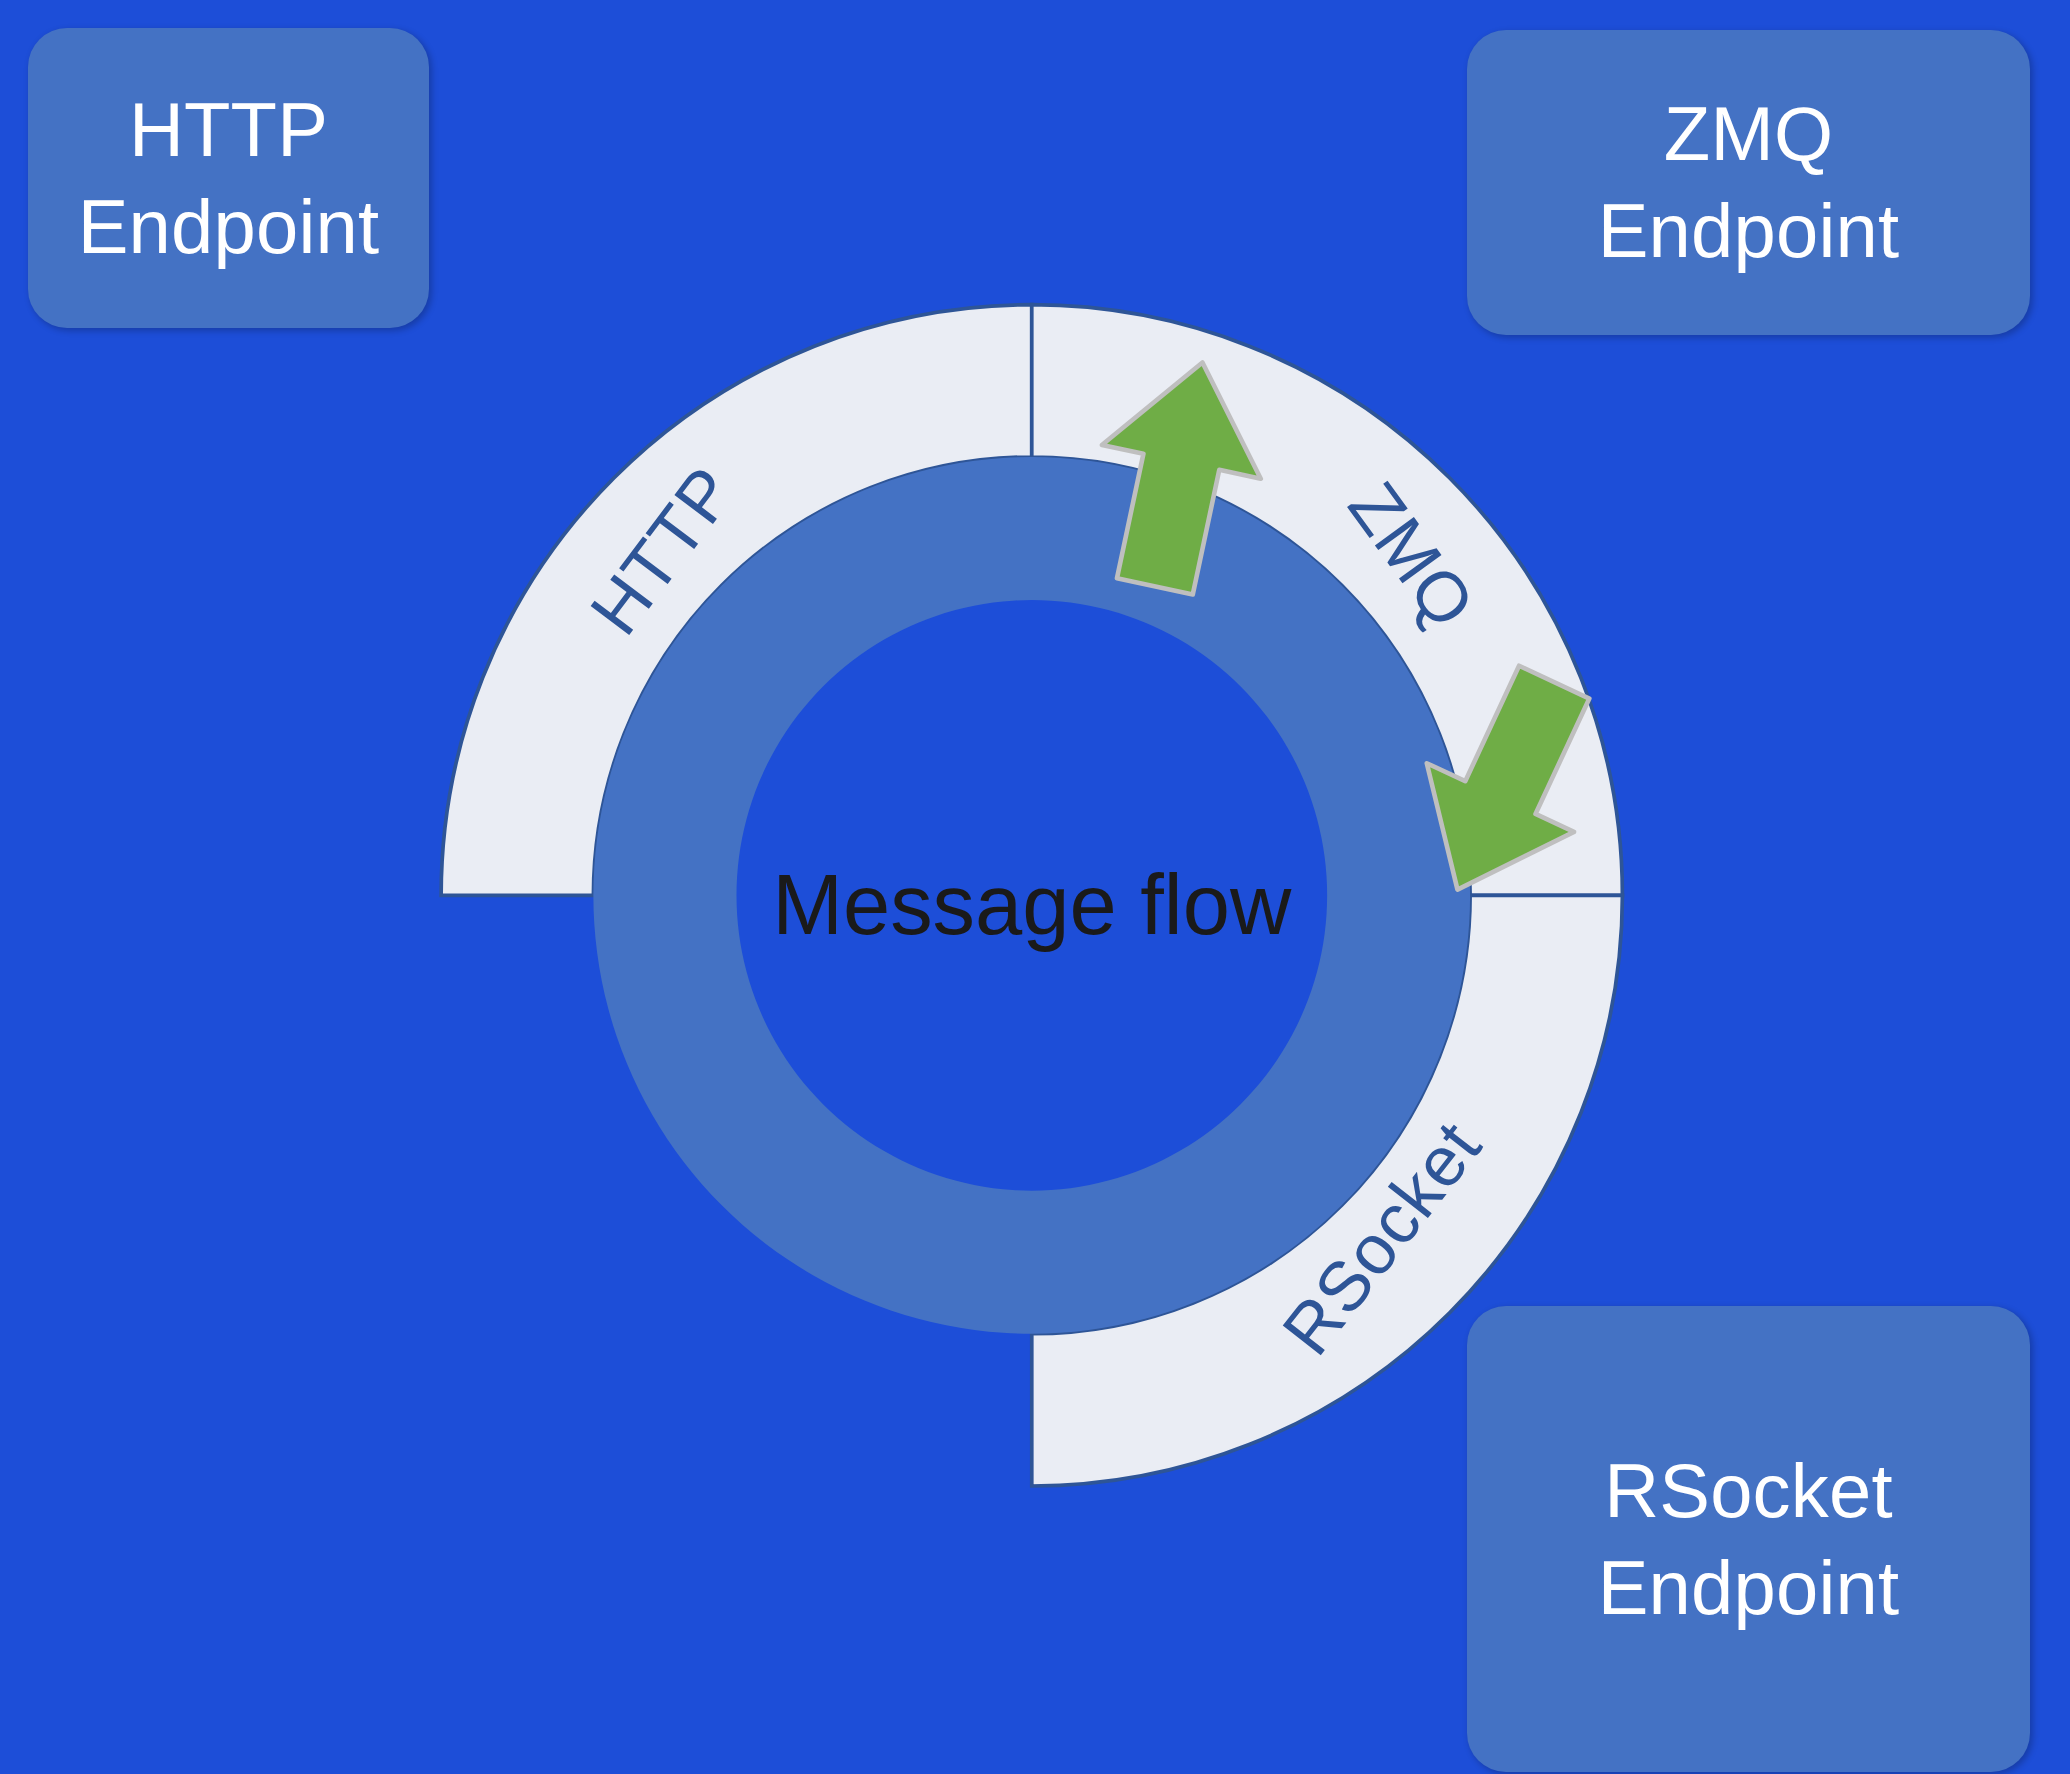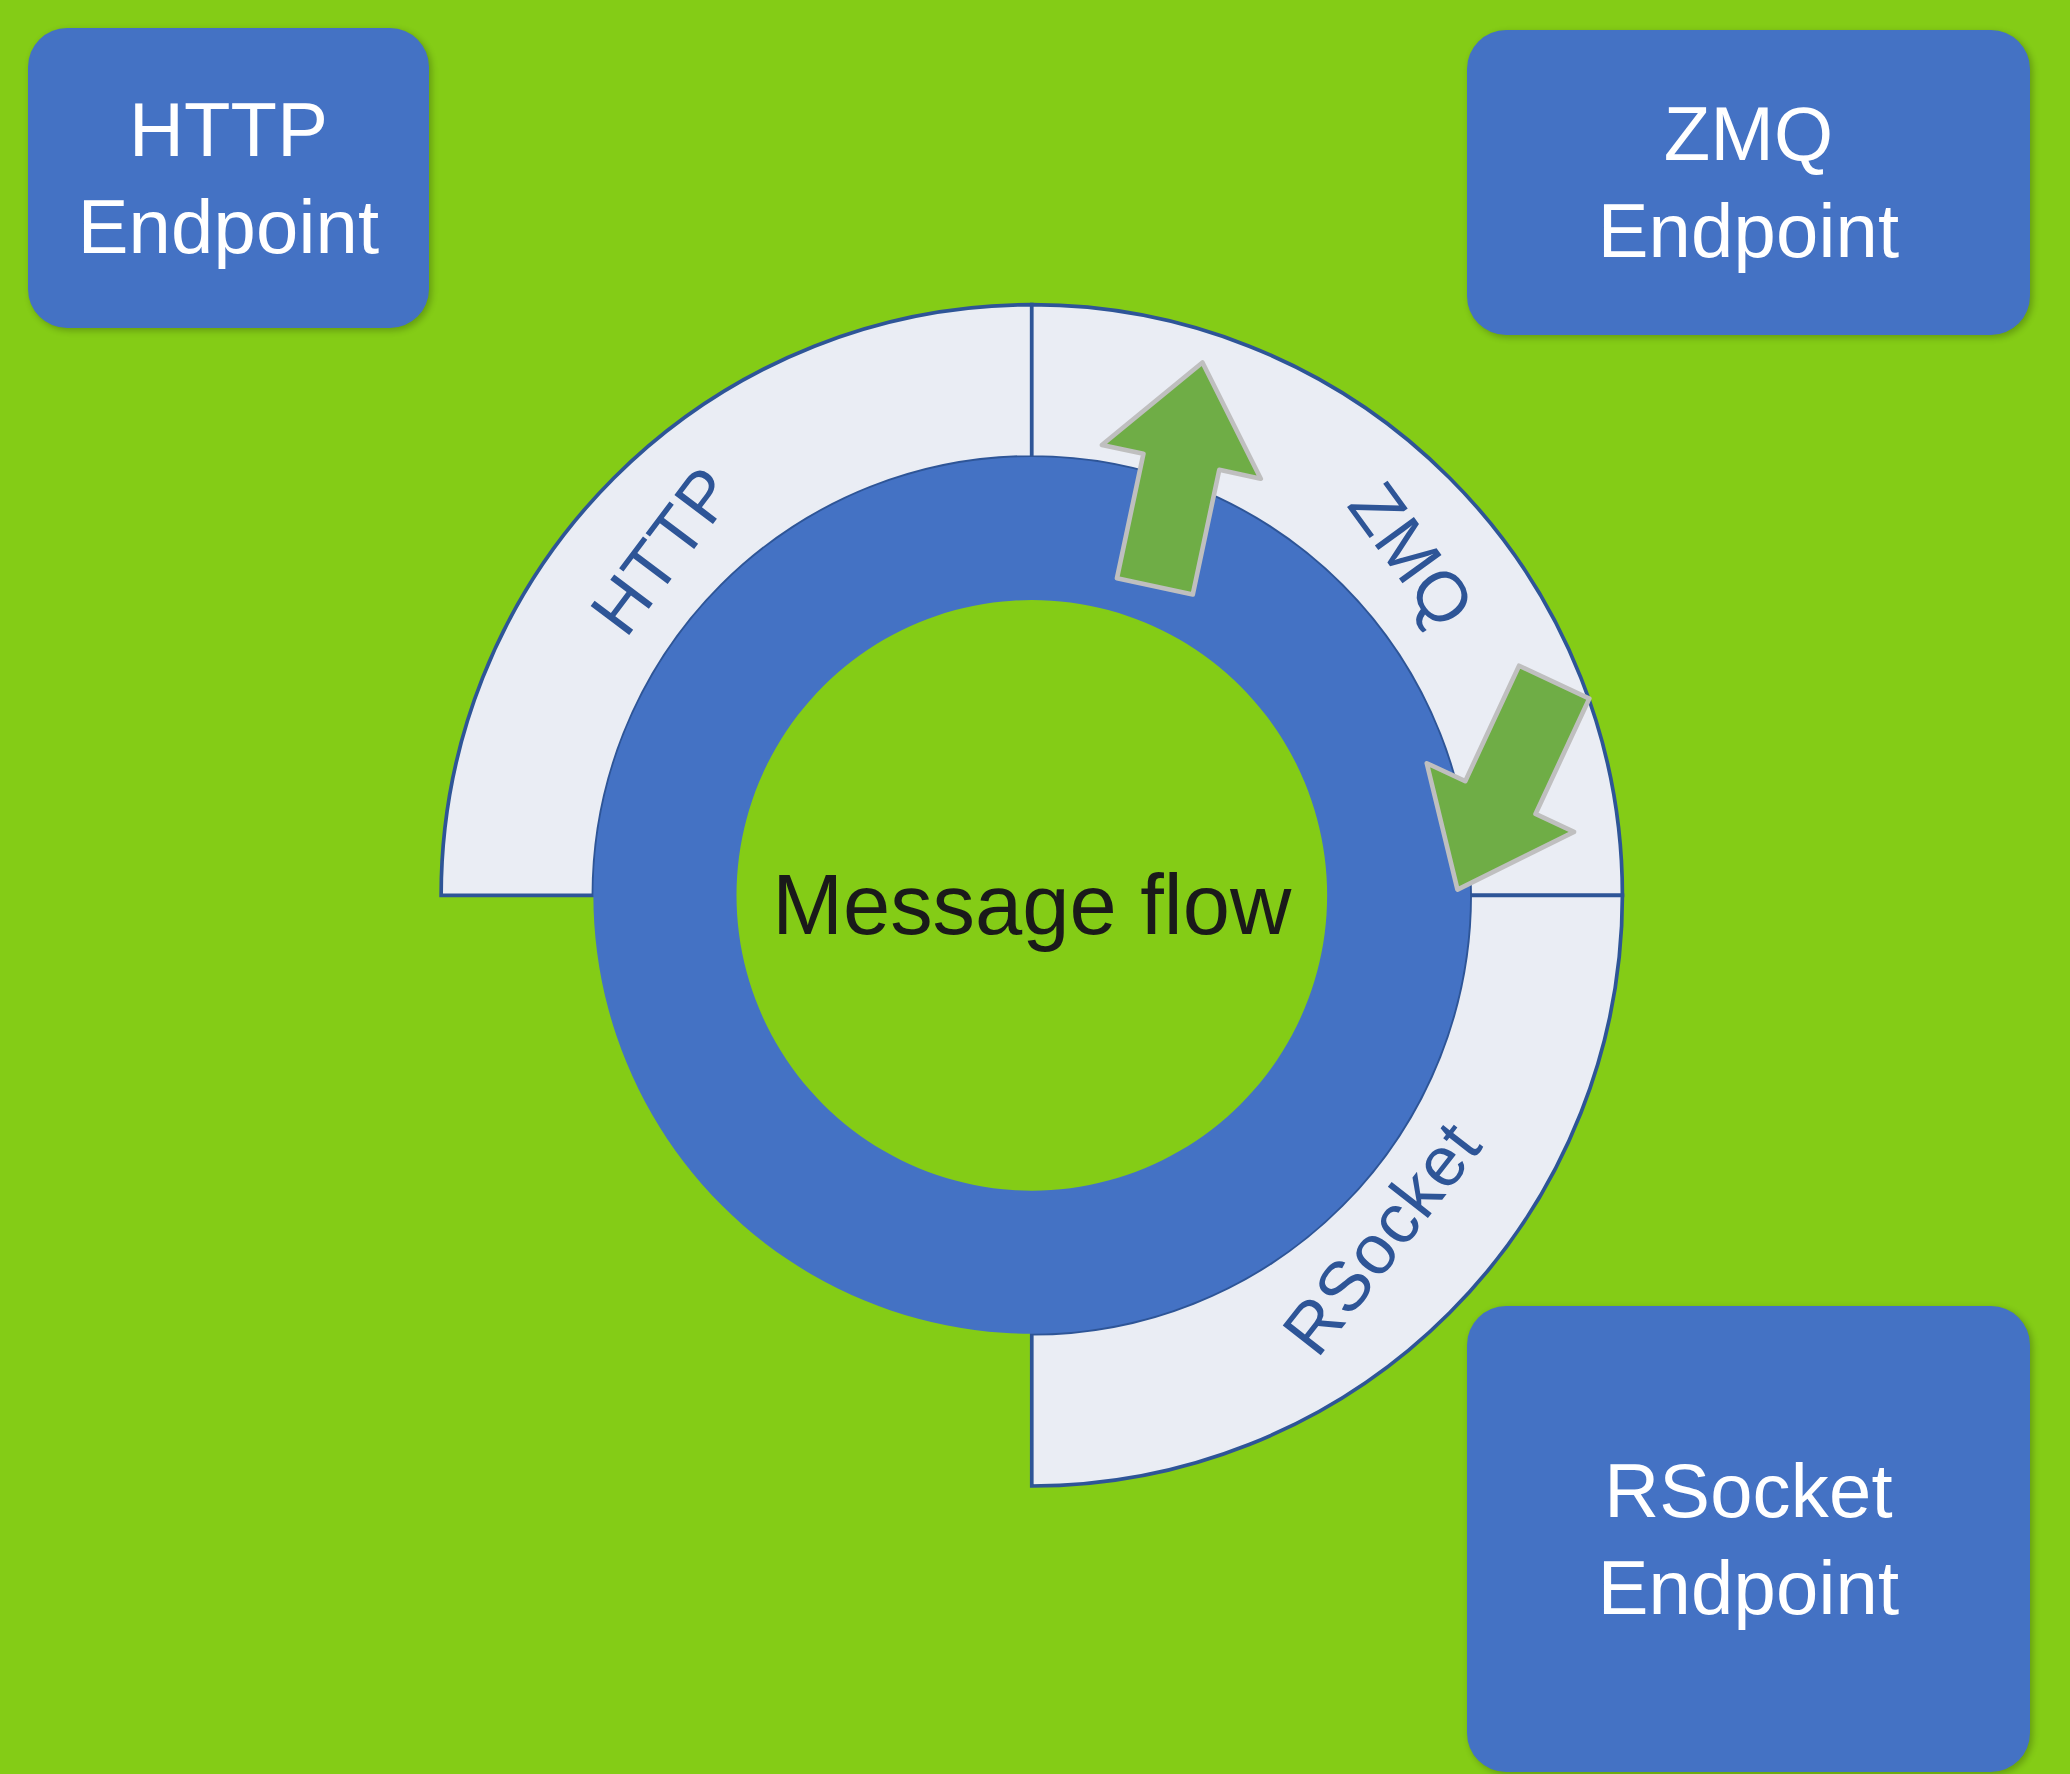--- a/index.html
+++ b/index.html
@@ -7,21 +7,21 @@
     padding: 0;
     background: #ffffff;
   }
   body {
     font-family: "Liberation Sans", sans-serif;
   }
   #canvas {
     position: relative;
     width: 2070px;
     height: 1775px;
-    background: #84cc16;
+    background: #1d4ed8;
     overflow: hidden;
   }
 
   
   .endpoint-box {
     position: absolute;
     background: #4472C4;
     border-radius: 39px;
     box-shadow: 2.8px 2.8px 6.5px rgba(0,0,0,0.22);
     display: flex;

